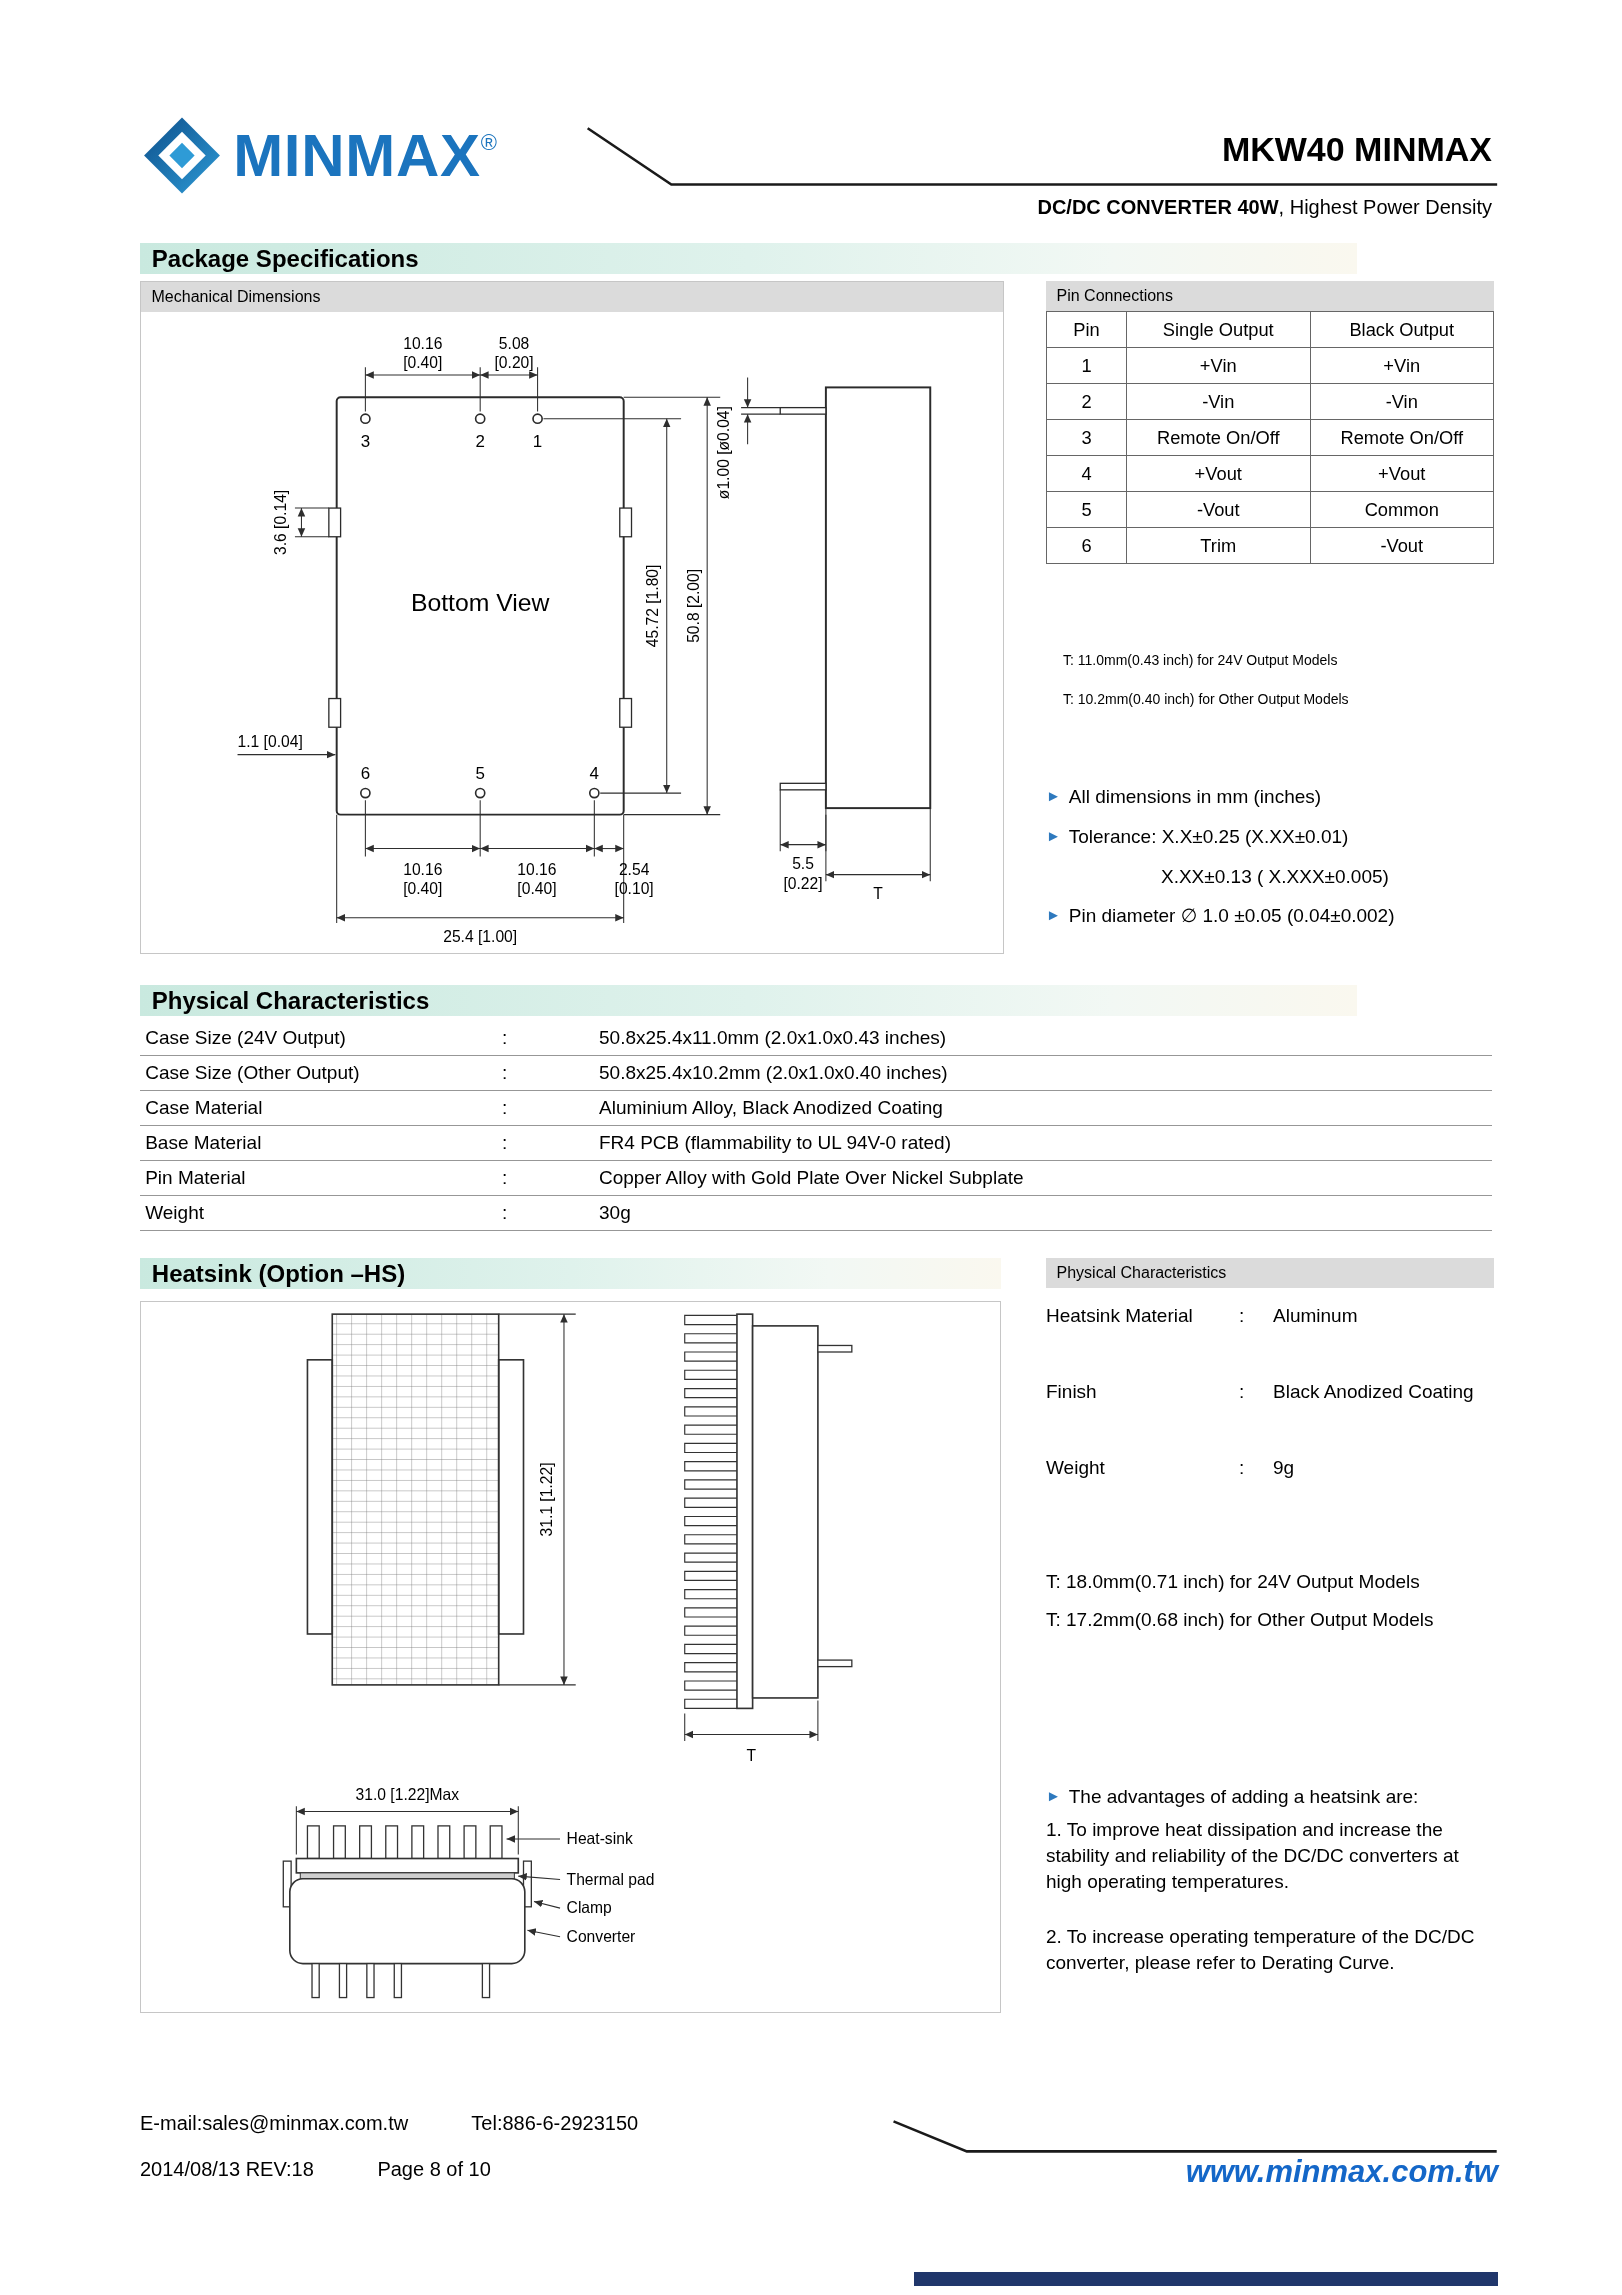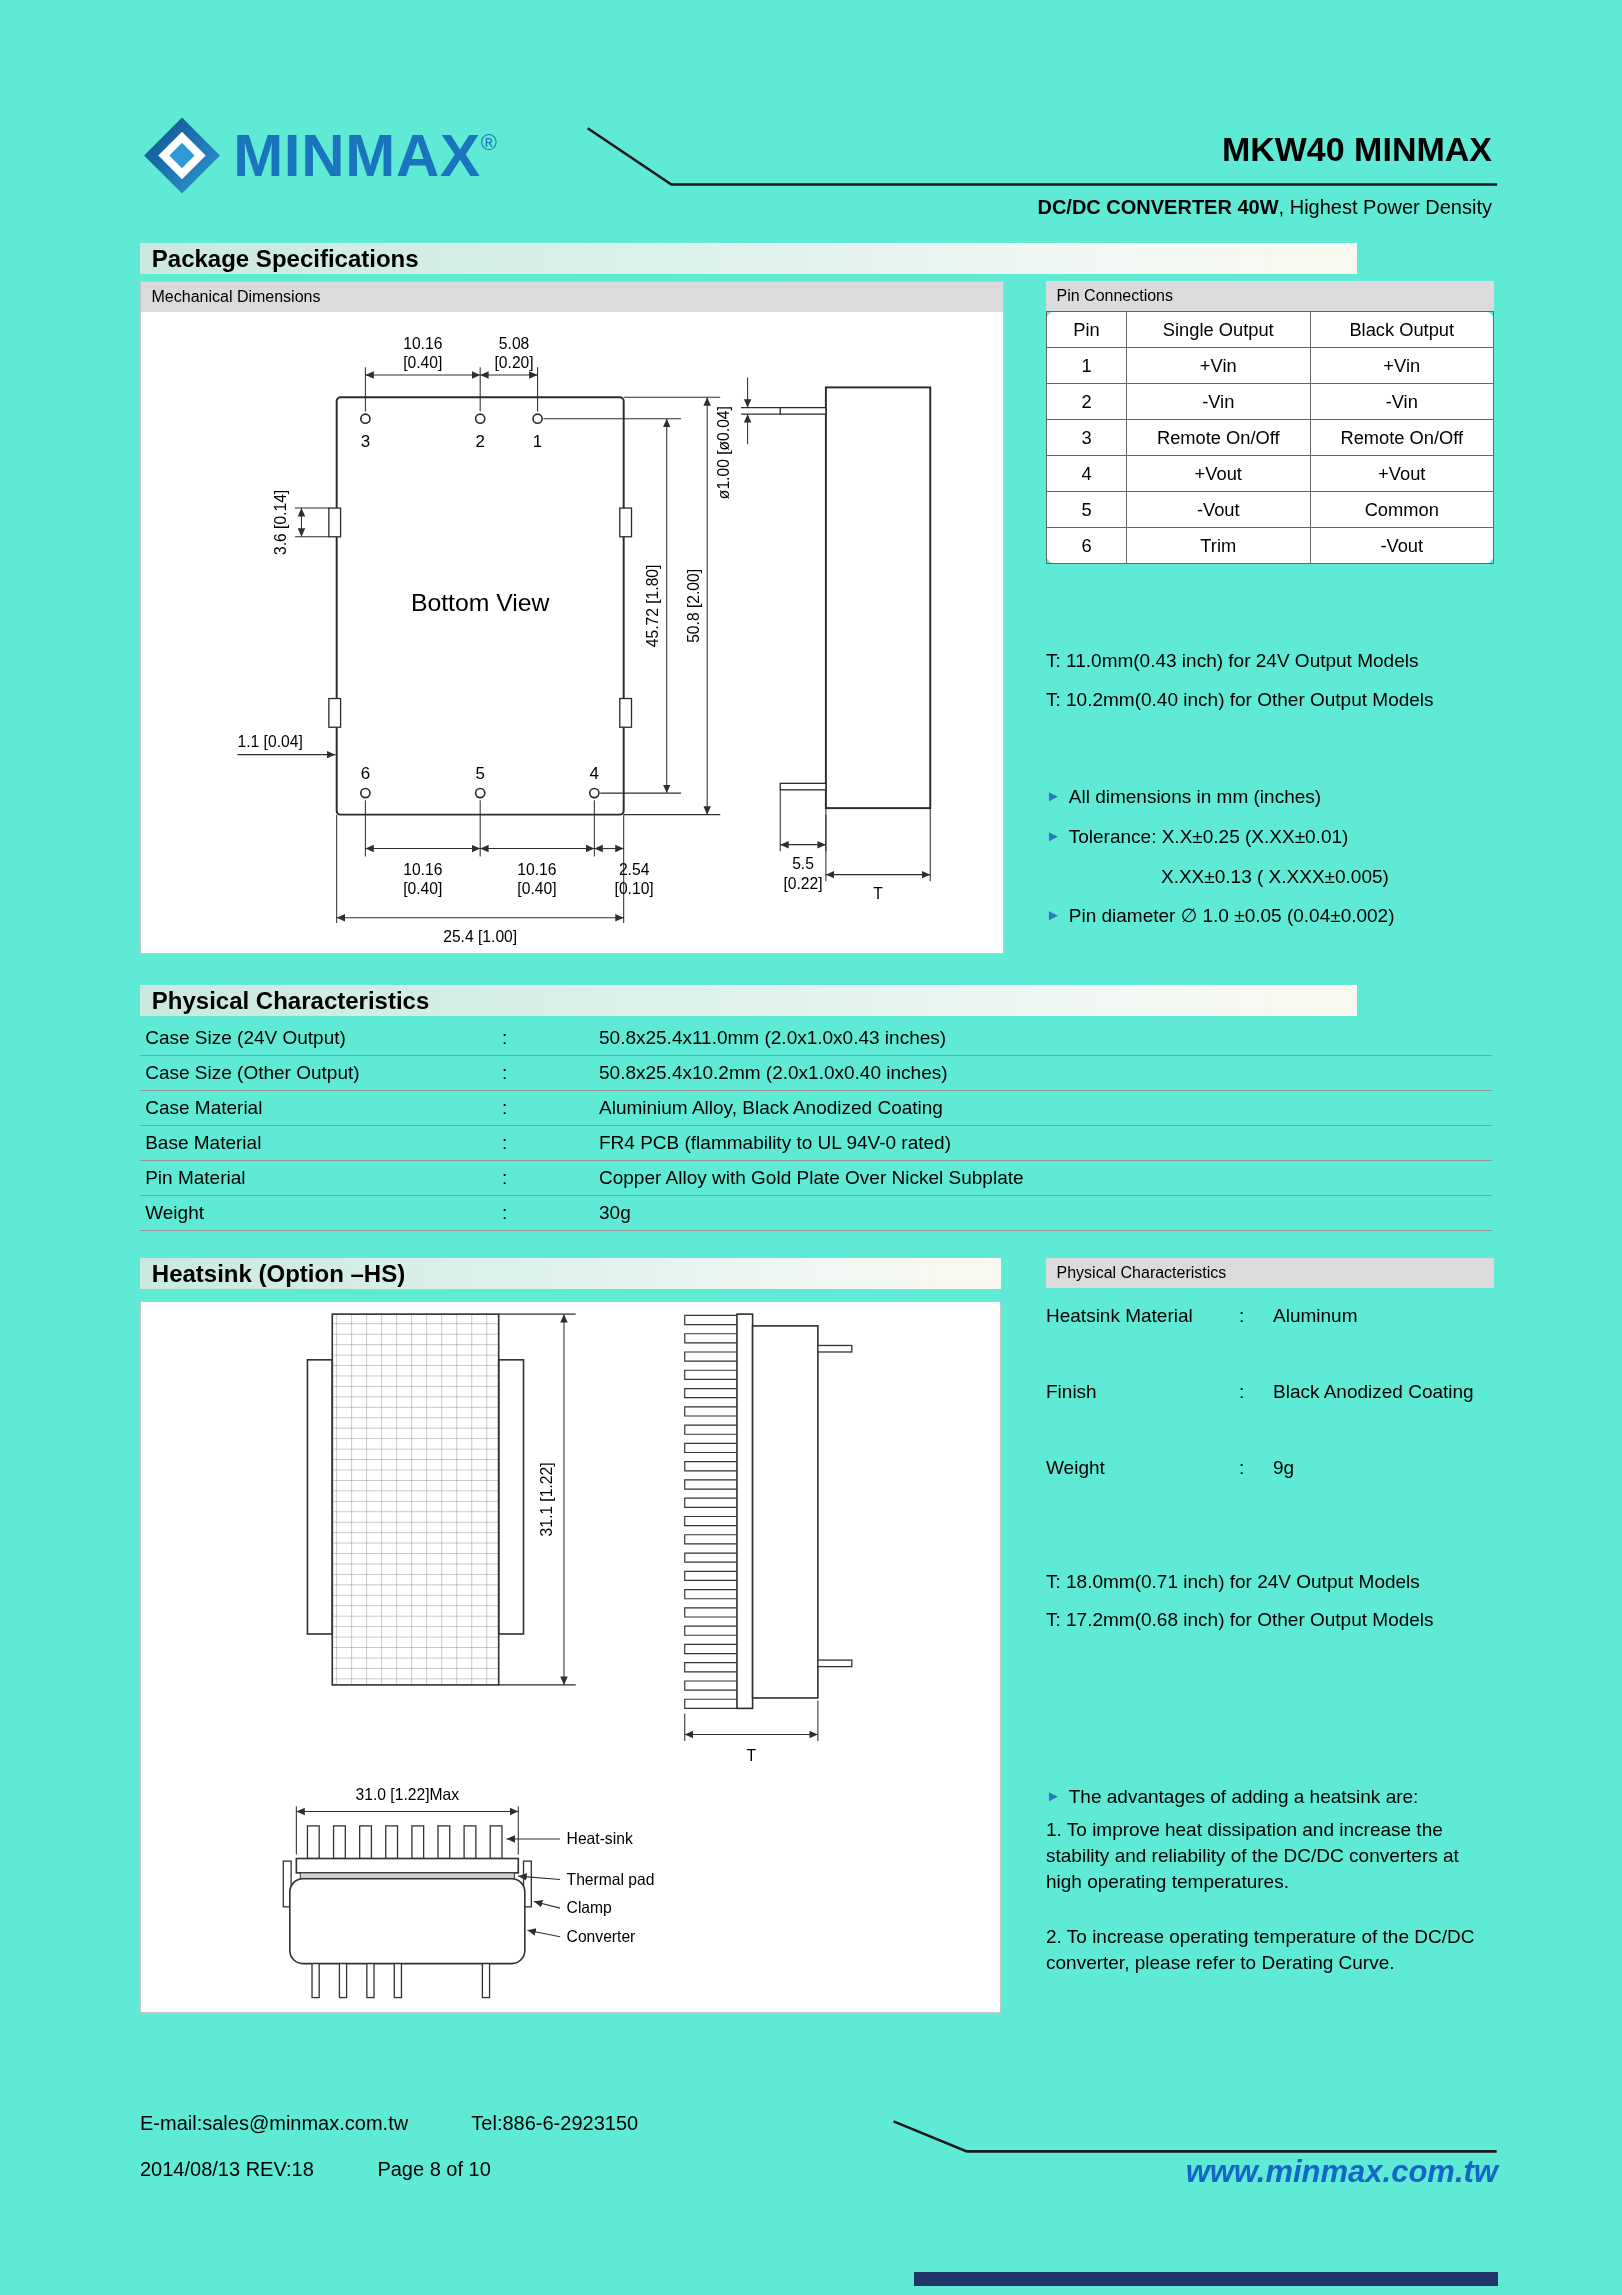--- a/index.html
+++ b/index.html
@@ -1,17 +1,17 @@
 <!DOCTYPE html>
 <html style="font-size:10.5px"><head>
 <meta charset="utf-8">
 <style>
   html,body{margin:0;padding:0;}
   body{background:#d8d8d8;}
-  .page{position:relative;width:1622px;height:2295px;background:#5eead4;
+  .page{position:relative;width:1622px;height:2295px;background:#ffffff;
         font-family:"Liberation Sans",sans-serif;color:#000;overflow:hidden;}
 
   
   .logo{position:absolute;left:140px;top:116px;display:flex;align-items:center;}
   .logo-diamond{width:84px;height:79px;margin-right:9.2px;}
   .logo-text{font-size:60px;font-weight:bold;color:#1B74BE;letter-spacing:0.7px;line-height:1;}
   .logo-reg{font-size:22px;color:#1B74BE;vertical-align:26px;font-weight:normal;}
   .series-title{position:absolute;right:130px;top:130px;font-size:34px;font-weight:bold;color:#000;}
   .header-swoosh{position:absolute;left:576px;top:123px;width:923px;height:68px;}
   .subtitle{position:absolute;right:130px;top:196px;font-size:20px;margin-left:36px;}
@@ -24,21 +24,21 @@
   .gray-bar{height:30px;background:#DBDBDB;display:flex;align-items:center;
             padding-left:10.5px;font-size:16px;box-sizing:border-box;}
   .white-box{position:absolute;background:#fff;border:1.3px solid #C6C6C6;box-sizing:border-box;}
 
   
   .pin-col{position:absolute;left:1046px;top:281px;width:448px;}
   .pin-table{border-collapse:collapse;width:100%;font-size:18.3px;background:#fff;border-radius:10px;}
   .pin-table th,.pin-table td{border:1.3px solid #666;height:35px;text-align:center;
             font-weight:normal;padding:0;}
   .pin-table .c-pin{width:79px;}
-  .t-notes{margin-top:77px;font-size:19px;line-height:39px;}
+  .t-notes{margin-top:77px;font-size:14px;line-height:39px;margin-left:17px;}
   .bullets{margin-top:58px;font-size:19px;line-height:39px;}
   .tri{color:#2E79BE;font-size:15px;margin-right:7.9px;position:relative;top:-2px;}
   .bullet-indent{padding-left:115px;}
 
   
   .phys-rows{position:absolute;left:140px;top:1021px;width:1352px;}
   .phys-row{display:flex;align-items:center;height:34px;border-bottom:1.3px solid #979797;font-size:19px;gap:48px;}
   .phys-row .lbl{width:314px;padding-left:5.2px;box-sizing:border-box;}
   .phys-row .col{width:49px;}
   .phys-row .val{flex:1;}

